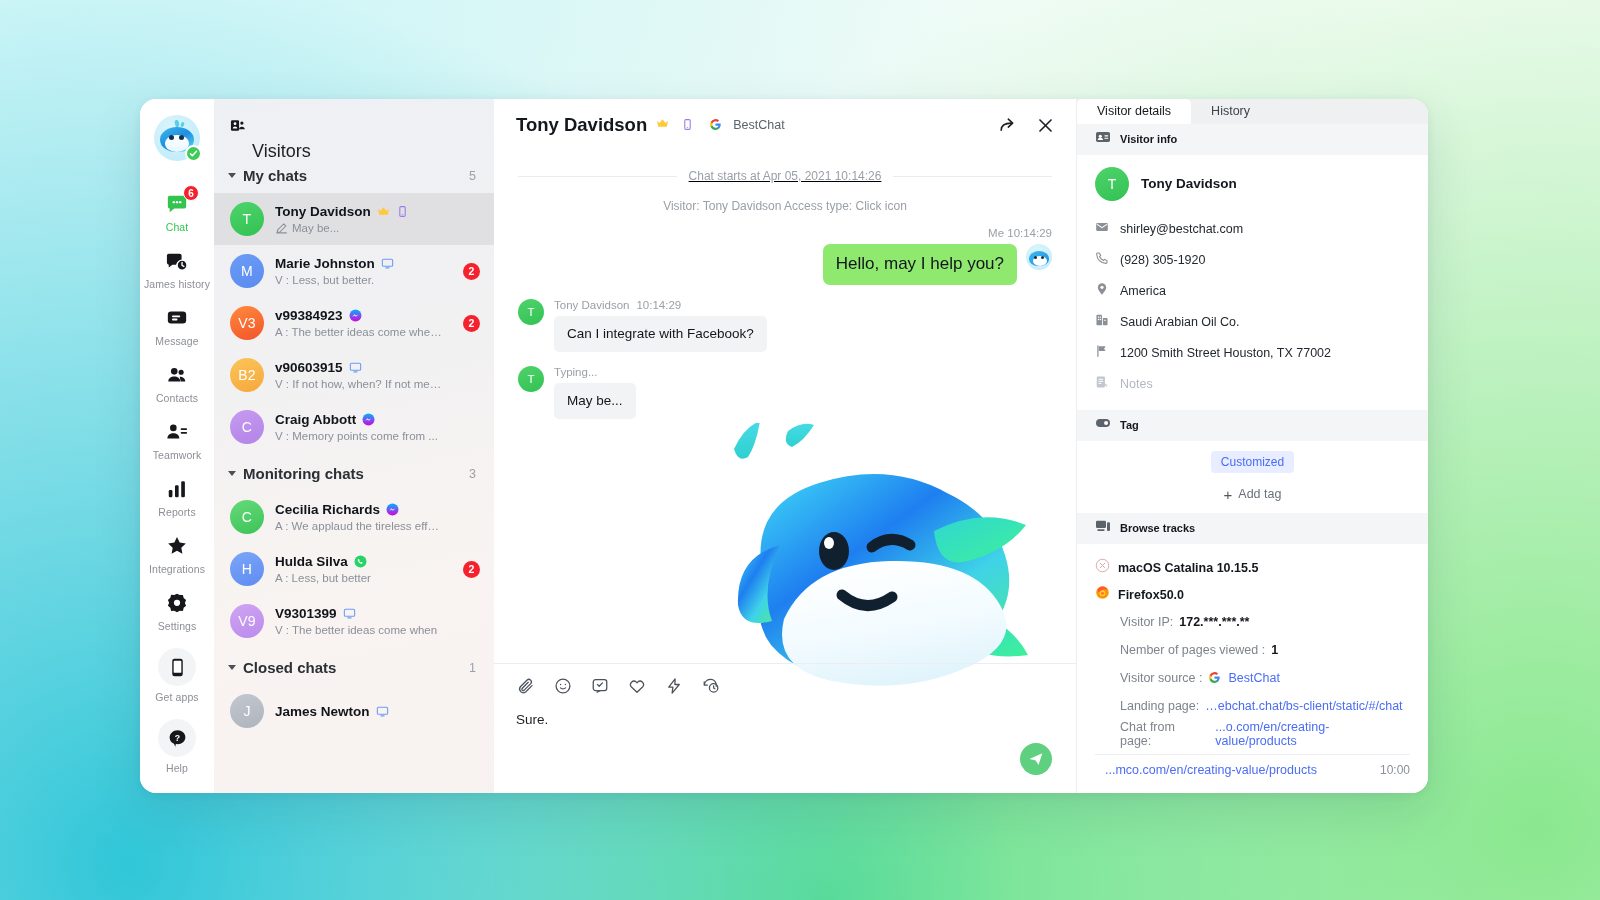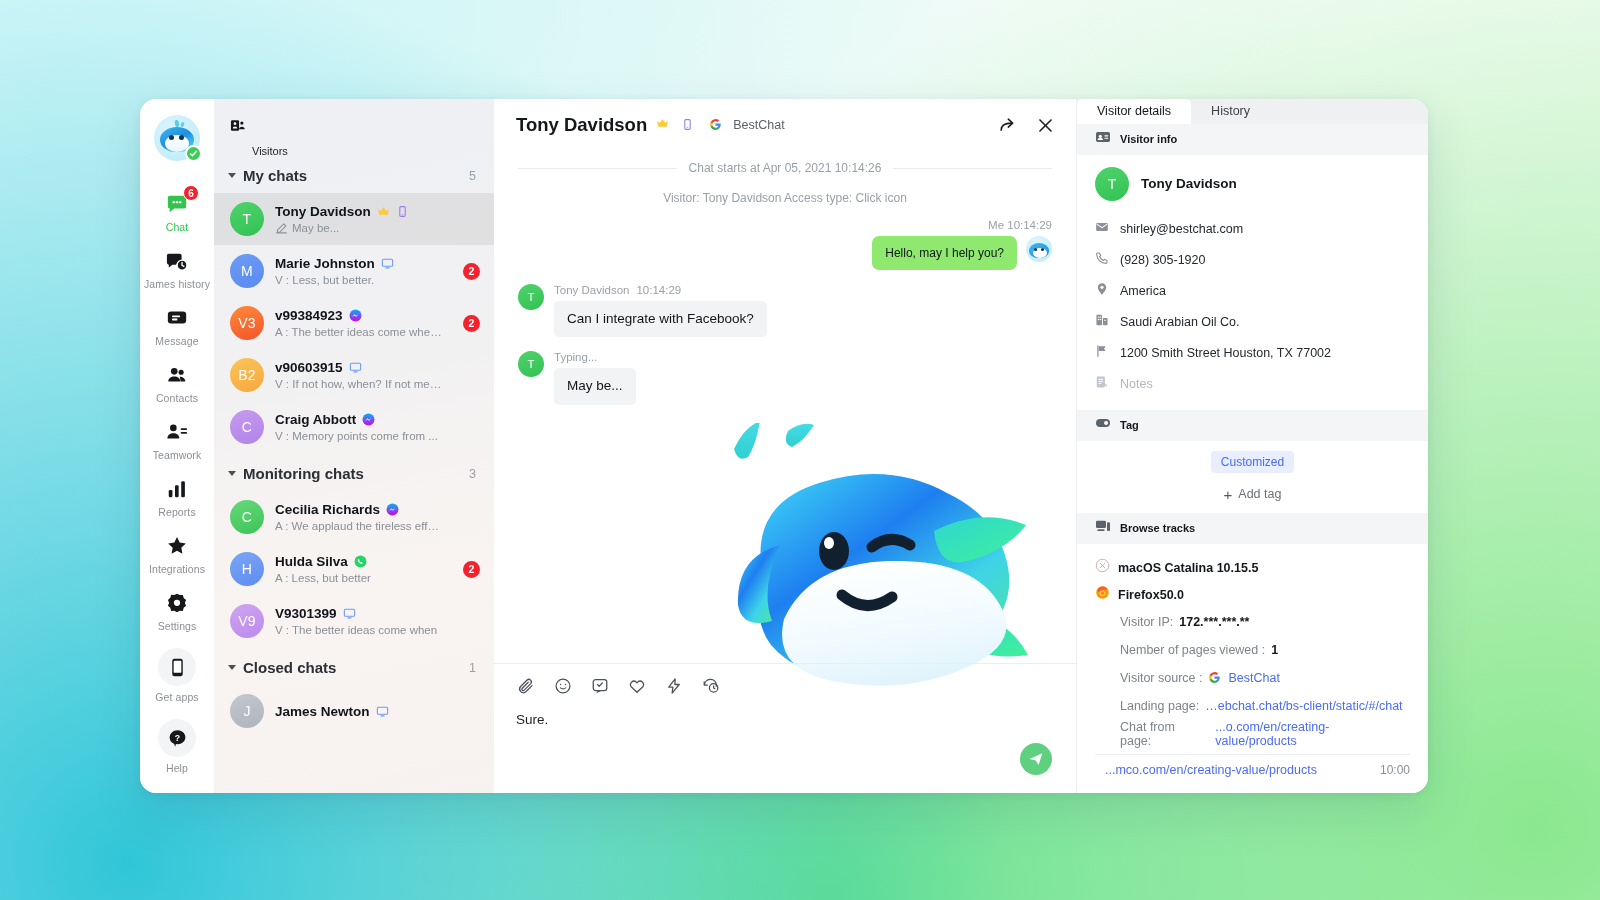--- a/index.html
+++ b/index.html
@@ -76,21 +76,21 @@
   #rail-bottom { padding-bottom: 22px; display:flex; flex-direction:column; align-items:center; }
 
   
   #chat-list {
     width: 280px; flex: 0 0 280px; position: relative; overflow: hidden;
     background: linear-gradient(168deg,#eef0f4 0%, #f2f1f2 40%, #f9f4f1 72%, #f7f2ef 100%);
     display: flex; flex-direction: column;
   }
   #visitors-bar { height: 56px; display: flex; align-items: center; padding: 0 0 0 16px; gap: 7px; }
   #visitors-bar svg { width: 15px; height: 15px; }
-  .visitors-text { font-size: 11px; color: #1c1f23; margin-top: 48px; }
+  .visitors-text { font-size: 18px; color: #1c1f23; margin-top: 48px; }
 
   .group-head {
     display: flex; align-items: center; padding: 12px 18px 9px 14px; gap: 7px; cursor: pointer;
   }
   .caret { width: 0; height: 0; border-left: 4.5px solid transparent; border-right: 4.5px solid transparent; border-top: 5.5px solid #4a4f57; }
   .group-title { font-size: 15px; color: #2b2f36; font-weight: 600; flex: 1; }
   .group-count { font-size: 12.5px; color: #9aa0a8; }
 
   .chat-row {
     display: flex; align-items: center; gap: 11px; padding: 9px 14px 9px 16px;
@@ -129,30 +129,30 @@
   #conv-head {
     height: 52px; display: flex; align-items: center; padding: 0 20px 0 22px; gap: 9px;
   }
   #conv-title { font-size: 18.5px; font-weight: 700; color: #14181d; }
   .head-src { font-size: 12.5px; color: #5c626b; }
   .head-actions { margin-left: auto; display: flex; align-items: center; gap: 16px; }
   .head-btn { width: 22px; height: 22px; display:flex; align-items:center; justify-content:center; cursor:pointer; }
   .head-btn svg { width: 19px; height: 19px; }
 
   #messages { flex: 1; padding: 10px 24px 0; overflow: hidden; position: relative; z-index: 2; }
-  .sys-divider { display: flex; align-items: center; gap: 12px; margin: 0 0 2px; }
+  .sys-divider { display: flex; align-items: center; gap: 12px; margin: 8px 0 2px; text-decoration: underline; }
   .sys-divider .ln { flex: 1; height: 1px; background: #e9ebee; }
   .sys-divider .tx { font-size: 12px; color: #9aa0a8; white-space: nowrap; }
   .sys-line { text-align: center; font-size: 12px; color: #9aa0a8; margin: 16px 0 4px; }
 
   .msg-out { display: flex; flex-direction: column; align-items: flex-end; margin-top: 14px; }
   .msg-meta { font-size: 11.5px; color: #9aa0a8; margin-bottom: 5px; }
   .out-row { display: flex; align-items: flex-start; gap: 9px; }
   .bubble-out {
-    background: #8fe96f; color: #12161b; font-size: 12px; padding: 9px 13px;
+    background: #8fe96f; color: #12161b; font-size: 17px; padding: 9px 13px;
     border-radius: 7px; max-width: 340px; line-height: 1.35;
   }
   .me-avatar { width: 26px; height: 26px; border-radius: 50%; background: radial-gradient(circle at 42% 36%,#dff6fd,#bfeafa); position: relative; overflow: hidden; flex:0 0 26px; }
   .me-avatar .b { position:absolute; left:3px; top:7px; width:20px; height:15px; border-radius:50% 50% 45% 45%; background:linear-gradient(150deg,#3fb9ef,#1e8fe0); }
   .me-avatar .w { position:absolute; left:7px; top:12px; width:14px; height:10px; border-radius:50%; background:#fff; }
   .me-avatar .e { position:absolute; width:3px; height:3px; border-radius:50%; background:#12324a; top:12px; }
   .me-avatar .e.l{left:8px;} .me-avatar .e.r{left:15px;}
 
   .msg-in { display: flex; gap: 10px; margin-top: 14px; align-items: flex-start; }
   .in-avatar { width: 26px; height: 26px; flex: 0 0 26px; border-radius: 50%; background: linear-gradient(160deg,#4ed36a,#33c254); color:#fff; font-size:11.5px; display:flex; align-items:center; justify-content:center; }

